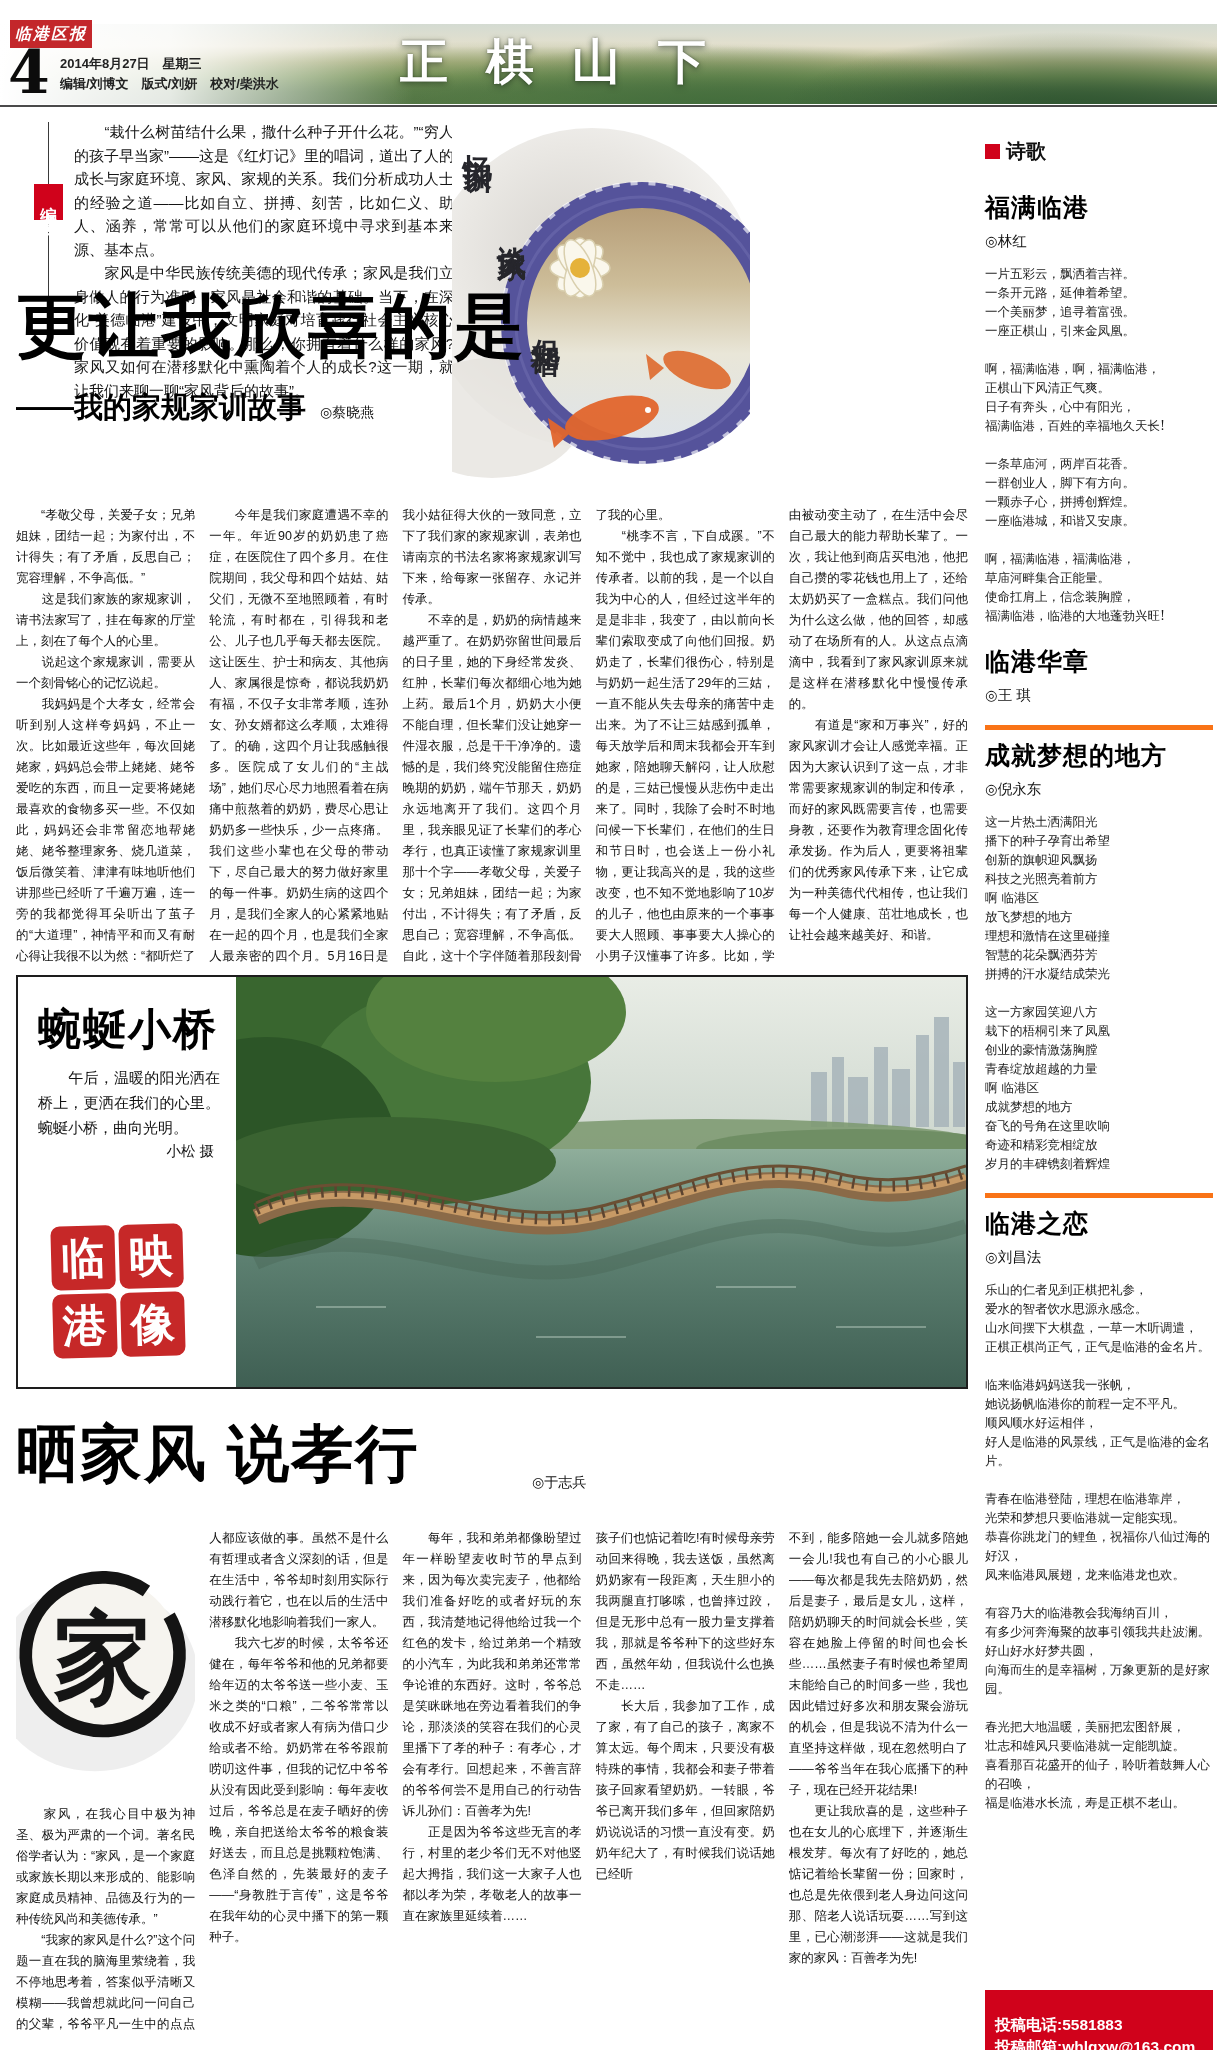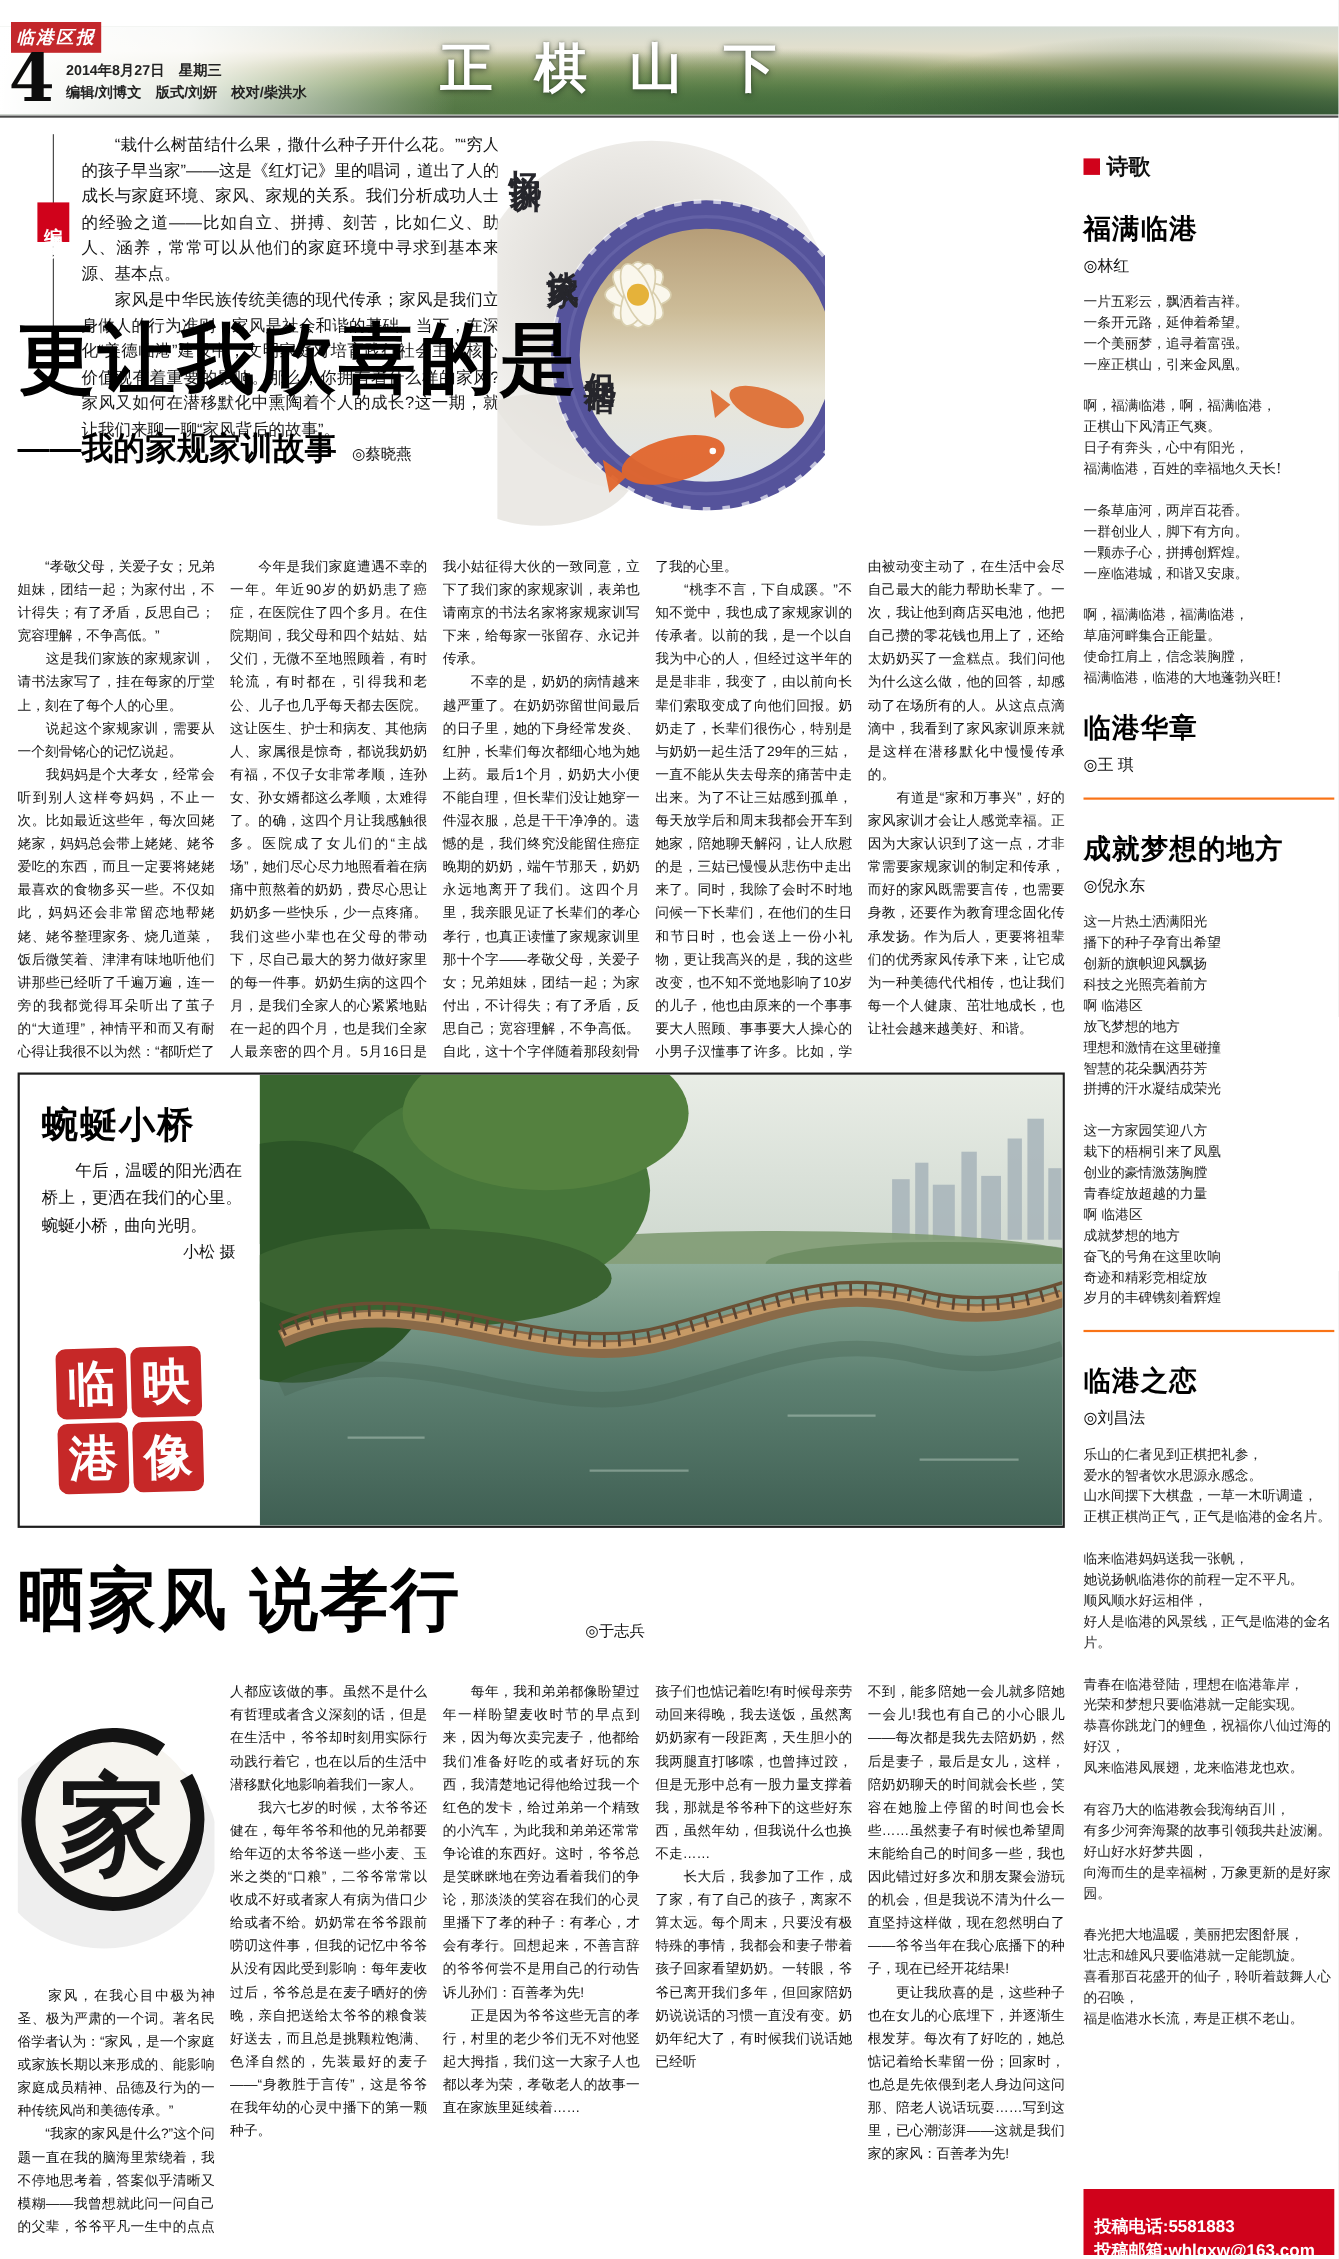--- a/index.html
+++ b/index.html
@@ -54,21 +54,21 @@
   .main-sub { margin-top:24px; font-size:29px; font-weight:800; color:#000; white-space:nowrap; }
   .main-byline { font-size:14px; font-weight:normal; margin-left:14px; color:#111; }
   .main-body { position:absolute; left:16px; top:505px; width:952px; height:462px;
     display:flex; gap:14px; overflow:hidden; }
   .col { flex:1; font-size:12.5px; line-height:21px; text-align:justify; white-space:pre-line;
     color:#121212; overflow:hidden; }
   
   .photo-block { position:absolute; left:16px; top:975px; width:952px; height:414px;
     border:2px solid #1d1d1d; display:flex; background:#fff; }
   .pb-left { width:218px; position:relative; padding:24px 16px 0 20px; }
-  .pb-title { font-size:33px; font-weight:900; letter-spacing:2px; color:#000; }
+  .pb-title { font-size:43px; font-weight:900; letter-spacing:2px; color:#000; }
   .pb-cap { margin-top:6px; font-size:15px; line-height:25px; text-align:justify; white-space:pre-line; }
   .pb-credit { margin-top:2px; text-align:right; font-size:14.5px; padding-right:6px; }
   .seal { position:absolute; left:34px; top:248px; width:132px; height:132px;
     display:grid; grid-template-columns:1fr 1fr; grid-template-rows:1fr 1fr; gap:4px; transform:rotate(-1.5deg); }
   .seal span { background:#c62828; color:#fff; border-radius:9px; display:flex; align-items:center;
     justify-content:center; font-family:"DejaVu Serif",serif; font-weight:bold; font-size:44px; }
   .pb-photo { flex:1; position:relative; overflow:hidden; }
   .pb-photo svg { width:100%; height:100%; display:block; }
   
   .sec-head { position:absolute; left:16px; top:1412px; }
@@ -79,21 +79,21 @@
   .sec-col1 { flex:1; display:flex; flex-direction:column; }
   .ink-art { height:266px; position:relative; margin-bottom:10px; }
   .sec-col1 .col-text { flex:1; font-size:12.5px; line-height:21px; text-align:justify;
     white-space:pre-line; overflow:hidden; }
   
   .poetry { position:absolute; left:985px; top:138px; width:228px; }
   .poetry-label { display:flex; align-items:center; gap:6px; margin-bottom:26px; }
   .red-square { width:15px; height:15px; background:#d0021b; display:inline-block; }
   .poetry-label b { font-size:20px; font-weight:800; color:#111; }
   .poem { margin-bottom:20px; }
-  .poem.ruled { border-top:2px solid #f97316; padding-top:28px; }
+  .poem.ruled { border-top:5px solid #f97316; padding-top:9px; }
   .poem h3 { font-size:25px; font-weight:900; color:#000; margin-bottom:8px; letter-spacing:1px; }
   .poem .author { font-size:14.5px; margin-bottom:13px; color:#111; }
   .poem .pbody { font-family:"DejaVu Serif","Liberation Serif",serif; font-size:12.5px;
     line-height:19px; white-space:pre-line; color:#1c1c1c; }
   
   .submit-box { position:absolute; left:985px; top:1990px; width:228px; height:60px;
     background:#d0021b; color:#fff; padding:24px 10px; font-weight:bold; font-size:15.5px; line-height:22px; }
   .submit-box div { white-space:nowrap; }
 </style>
 </head>

